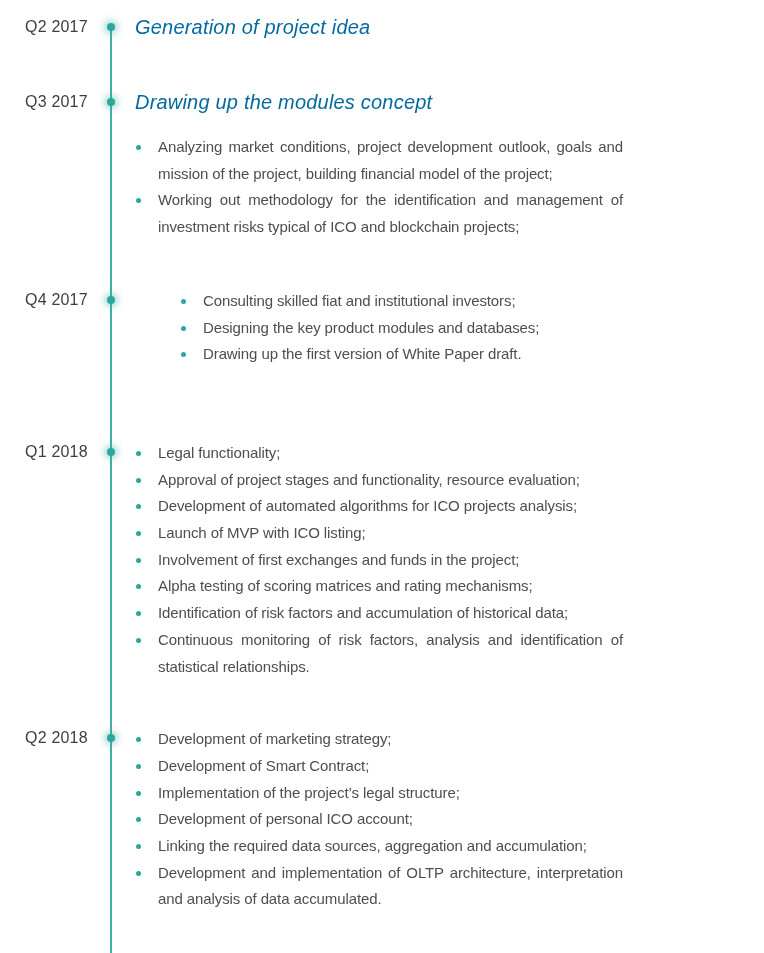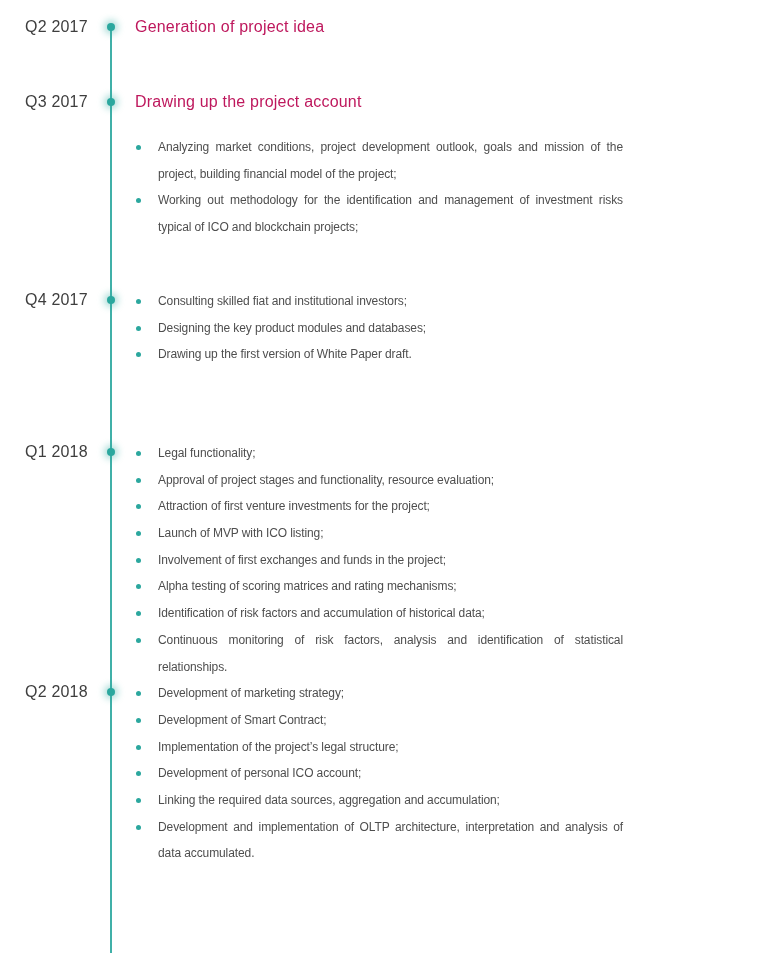--- a/index.html
+++ b/index.html
@@ -18,23 +18,23 @@
     position: absolute;
     left: 110px;
     top: 25px;
     bottom: 0;
     width: 2px;
     background: var(--accent);
     opacity: 0.9;
   }
   .tl-section { position: relative; }
   .sec-q3 { margin-top: 51px; }
-  .sec-q4 { margin-top: 47px; }
+  .sec-q4 { margin-top: 47px; padding-left: 45px; }
   .sec-q1-18 { margin-top: 72px; }
-  .sec-q2-18 { }
+  .sec-q2-18 { margin-top: 46px; }
   .q-label {
     position: absolute;
     left: 25px;
     top: 0;
     width: 82px;
     font-size: 16px;
     line-height: 24px;
     letter-spacing: 0.2px;
     color: #3e3e3e;
     white-space: nowrap;
@@ -45,32 +45,33 @@
     top: 8px;
     width: 8px;
     height: 8px;
     border-radius: 50%;
     background: var(--accent);
     box-shadow: 0 0 7px 3px rgba(43, 167, 158, 0.40);
   }
   .content { margin-left: 135px; margin-right: 41px; }
   .tl-header {
     margin: 0;
-    font-size: 16px;
+    font-size: 20px;
     line-height: 24px;
     font-weight: 400;
     letter-spacing: 0.2px;
-    color: #be185d;
+    color: #0369a1;
+    font-style: italic;
   }
   .tl-header.with-gap { margin-bottom: 20px; }
   ul.items { list-style: none; margin: 0; padding: 0; }
   .items li {
     position: relative;
     padding-left: 23px;
-    font-size: 12px;
+    font-size: 15px;
     letter-spacing: -0.1px;
     line-height: 26.7px;
     color: #4e4e4e;
     text-align: justify;
   }
   .items li::before {
     content: "";
     position: absolute;
     left: 1px;
     top: 11px;
@@ -91,21 +92,21 @@
     <span class="tl-dot"></span>
     <div class="content">
       <h3 class="tl-header">Generation of project idea</h3>
     </div>
   </section>
 
   <section class="tl-section sec-q3">
     <div class="q-label">Q3 2017</div>
     <span class="tl-dot"></span>
     <div class="content">
-      <h3 class="tl-header with-gap">Drawing up the project account</h3>
+      <h3 class="tl-header with-gap">Drawing up the modules concept</h3>
       <ul class="items">
         <li>Analyzing market conditions, project development outlook, goals and mission of the project, building financial model of the project;</li>
         <li>Working out methodology for the identification and management of investment risks typical of ICO and blockchain projects;</li>
       </ul>
     </div>
   </section>
 
   <section class="tl-section sec-q4">
     <div class="q-label">Q4 2017</div>
     <span class="tl-dot"></span>
@@ -118,21 +119,21 @@
     </div>
   </section>
 
   <section class="tl-section sec-q1-18">
     <div class="q-label">Q1 2018</div>
     <span class="tl-dot"></span>
     <div class="content">
       <ul class="items">
         <li>Legal functionality;</li>
         <li>Approval of project stages and functionality, resource evaluation;</li>
-        <li>Attraction of first venture investments for the project;</li>
+        <li>Development of automated algorithms for ICO projects analysis;</li>
         <li>Launch of MVP with ICO listing;</li>
         <li>Involvement of first exchanges and funds in the project;</li>
         <li>Alpha testing of scoring matrices and rating mechanisms;</li>
         <li>Identification of risk factors and accumulation of historical data;</li>
         <li>Continuous monitoring of risk factors, analysis and identification of statistical relationships.</li>
       </ul>
     </div>
   </section>
 
   <section class="tl-section sec-q2-18">

